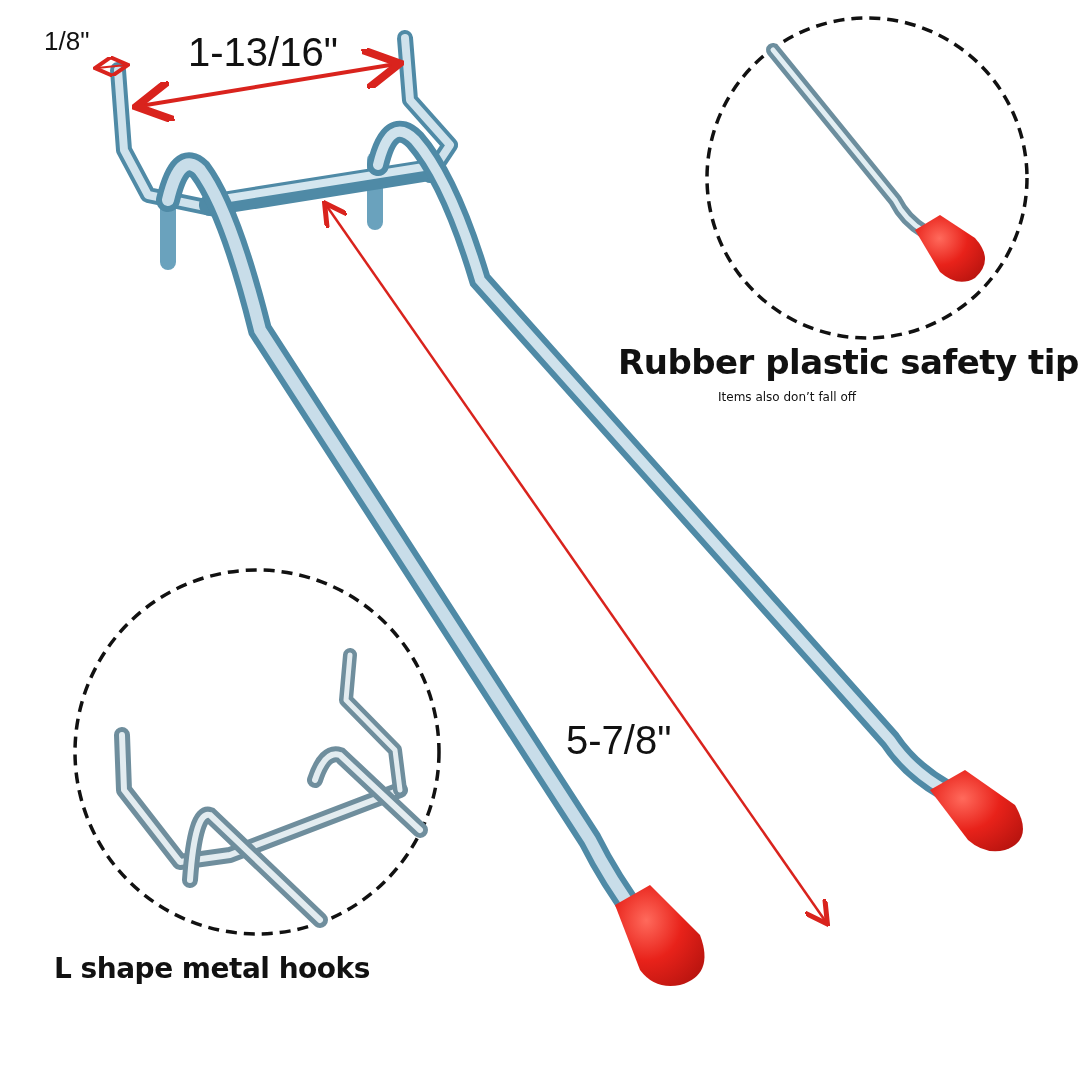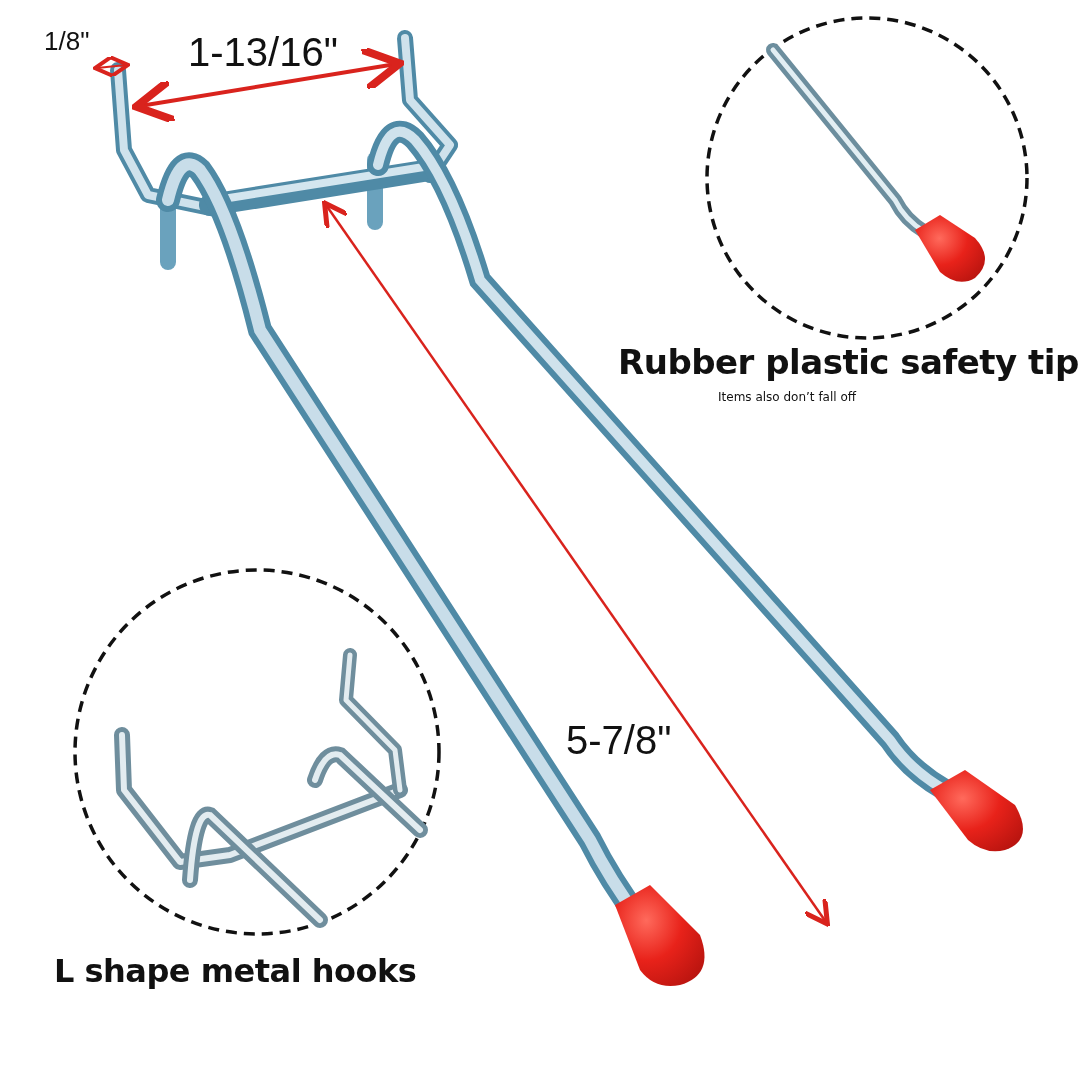--- a/index.html
+++ b/index.html
@@ -6,21 +6,21 @@
   body { width: 1080px; height: 1080px; position: relative; overflow: hidden; font-family: "Liberation Sans", sans-serif; }
   .abs { position: absolute; }
   svg.scene { position: absolute; left: 0; top: 0; }
   .dim { color: #111; font-family: "Liberation Sans", sans-serif; white-space: nowrap; }
   .dim-small { font-size: 26px; left: 44px; top: 26px; }
   .dim-width { font-size: 40px; left: 188px; top: 30px; }
   .dim-length { font-size: 40px; left: 566px; top: 718px; }
   .callout-title { font-family: "DejaVu Sans", sans-serif; font-weight: bold; color: #111; white-space: nowrap; }
   .tip-title { font-size: 34px; left: 618px; top: 342px; letter-spacing: -0.5px; }
   .tip-sub { font-family: "DejaVu Sans", sans-serif; font-size: 12px; color: #111; left: 718px; top: 390px; white-space: nowrap; }
-  .hooks-title { font-size: 32px; left: 54px; top: 952px; letter-spacing: -0.5px; }
+  .hooks-title { font-size: 28px; left: 54px; top: 952px; letter-spacing: -0.5px; }
 </style>
 </head>
 <body>
 
 <svg class="scene" width="1080" height="1080" viewBox="0 0 1080 1080">
   <defs>
     <linearGradient id="metal" x1="0" y1="0" x2="1" y2="0">
       <stop offset="0" stop-color="#5f96b2"></stop>
       <stop offset="0.35" stop-color="#dbeaf2"></stop>
       <stop offset="0.6" stop-color="#9cc2d6"></stop>

